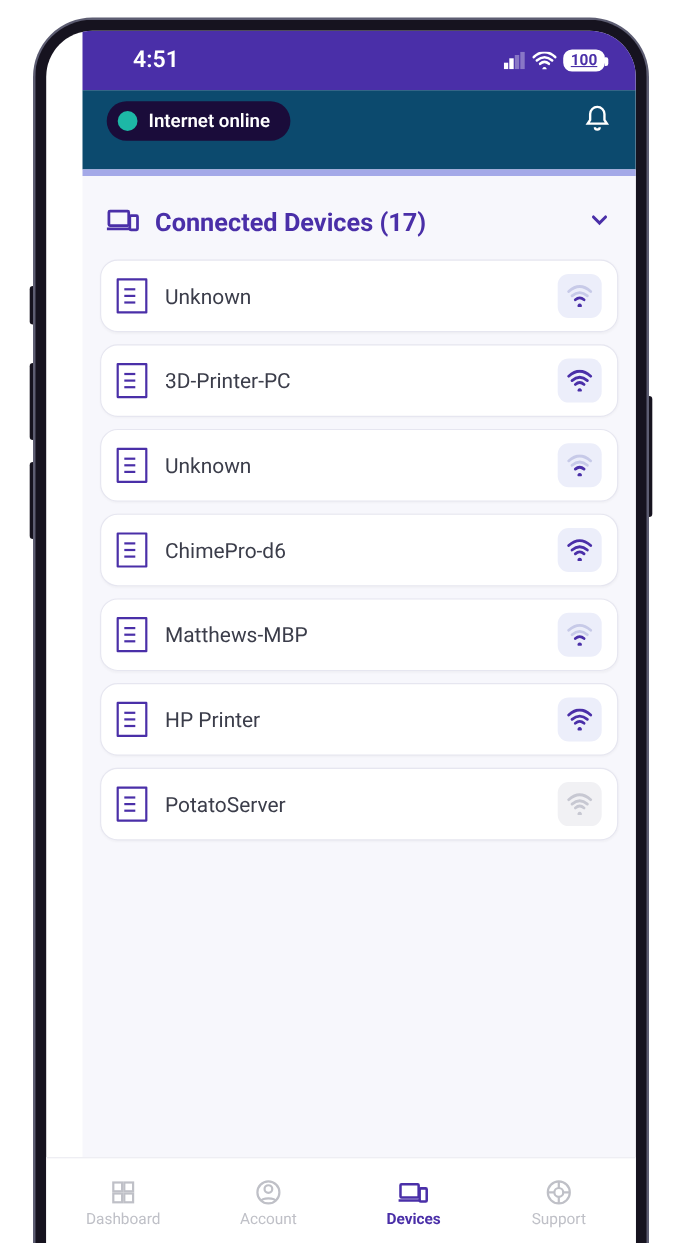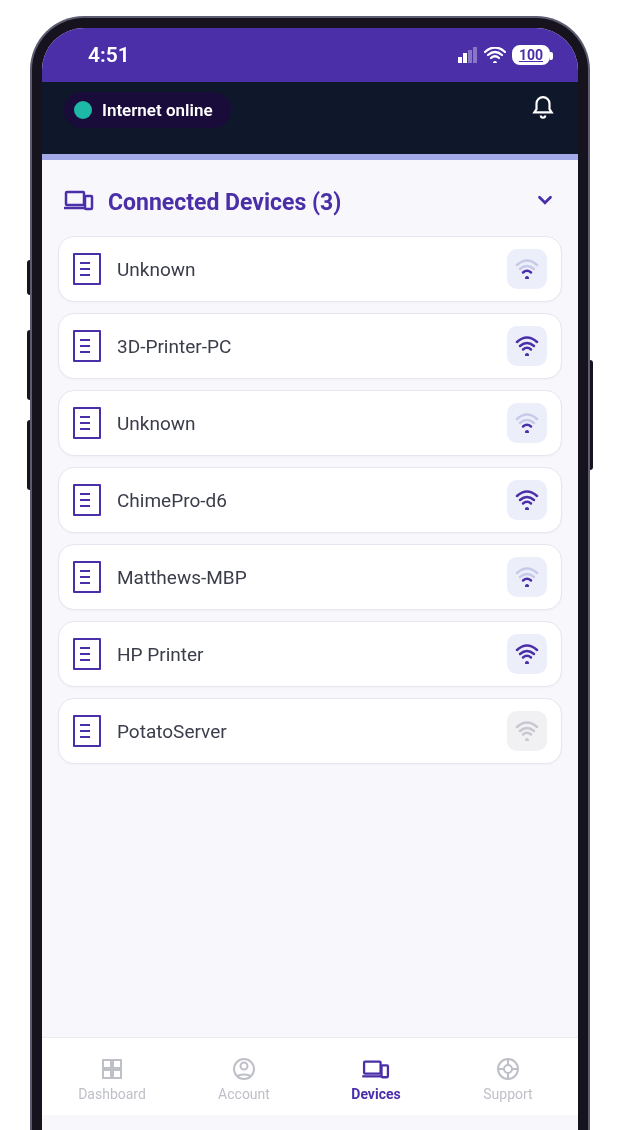--- a/index.html
+++ b/index.html
@@ -16,20 +16,21 @@
       top: 18px;
       left: 32px;
       right: 32px;
       bottom: 0;
       background: #fff;
       border-radius: 52px 52px 0 0;
       border: 10px solid #16131f;
       border-bottom: none;
       overflow: hidden;
       box-shadow: 0 0 0 2px #5d5d72;
+      padding-left: 33px;
     }
     .phone-side-btn {
       position: absolute;
       background: #16131f;
       border-radius: 4px;
     }
     .btn-left-1 { left: 27px; top: 260px; width: 6px; height: 35px; }
     .btn-left-2 { left: 27px; top: 330px; width: 6px; height: 70px; }
     .btn-left-3 { left: 27px; top: 420px; width: 6px; height: 70px; }
     .btn-right  { right: 27px; top: 360px; width: 6px; height: 110px; }
@@ -63,21 +64,21 @@
       position: absolute;
       right: -5px;
       top: 5px;
       width: 3px;
       height: 8px;
       background: #fff;
       border-radius: 0 2px 2px 0;
     }
 
     .header {
-      background: #0f172a;
+      background: #0c4a6e;
       padding: 10px 22px 26px 22px;
       display: flex;
       align-items: center;
       justify-content: space-between;
     }
     .status-pill {
       background: #1a0c3a;
       border-radius: 999px;
       padding: 8px 18px 8px 10px;
       display: inline-flex;
@@ -157,21 +158,21 @@
       display: flex;
       align-items: center;
       justify-content: center;
     }
     .wifi-strong { background: #eceefa; color: #4a2fa8; }
     .wifi-weak   { background: #eceefa; color: #9fa3c9; }
     .wifi-none   { background: #f1f1f4; color: #c7c8d2; }
 
     .tab-bar {
       position: absolute;
-      left: 0; right: 0; bottom: 15px;
+      left: 0; right: 0; bottom: 0;
       height: 78px;
       background: #fff;
       border-top: 1px solid #eaeaf0;
       display: flex;
       justify-content: space-around;
       align-items: center;
       padding: 6px 4px 2px;
     }
     .tab-item {
       display: flex;
@@ -236,21 +237,21 @@
   <div class="content">
 
     <div class="section-head">
       <span>
         <svg width="30" height="24" viewBox="0 0 30 24" fill="none" stroke="#4a2fa8" stroke-width="2.5">
           <rect x="2" y="4" width="18" height="13" rx="1"></rect>
           <line x1="0" y1="20" x2="22" y2="20"></line>
           <rect x="21" y="8" width="7" height="13" rx="1"></rect>
         </svg>
       </span>
-      <span class="section-title">Connected Devices (3)</span>
+      <span class="section-title">Connected Devices (17)</span>
       <span class="chevron-icon">
         <svg width="22" height="22" viewBox="0 0 24 24" fill="none" stroke="currentColor" stroke-width="3" stroke-linecap="round">
           <polyline points="6 9 12 15 18 9"></polyline>
         </svg>
       </span>
     </div>
 
     <div class="device-list" id="device-list">
         <div class="device-row">
           <div class="device-doc-icon">

